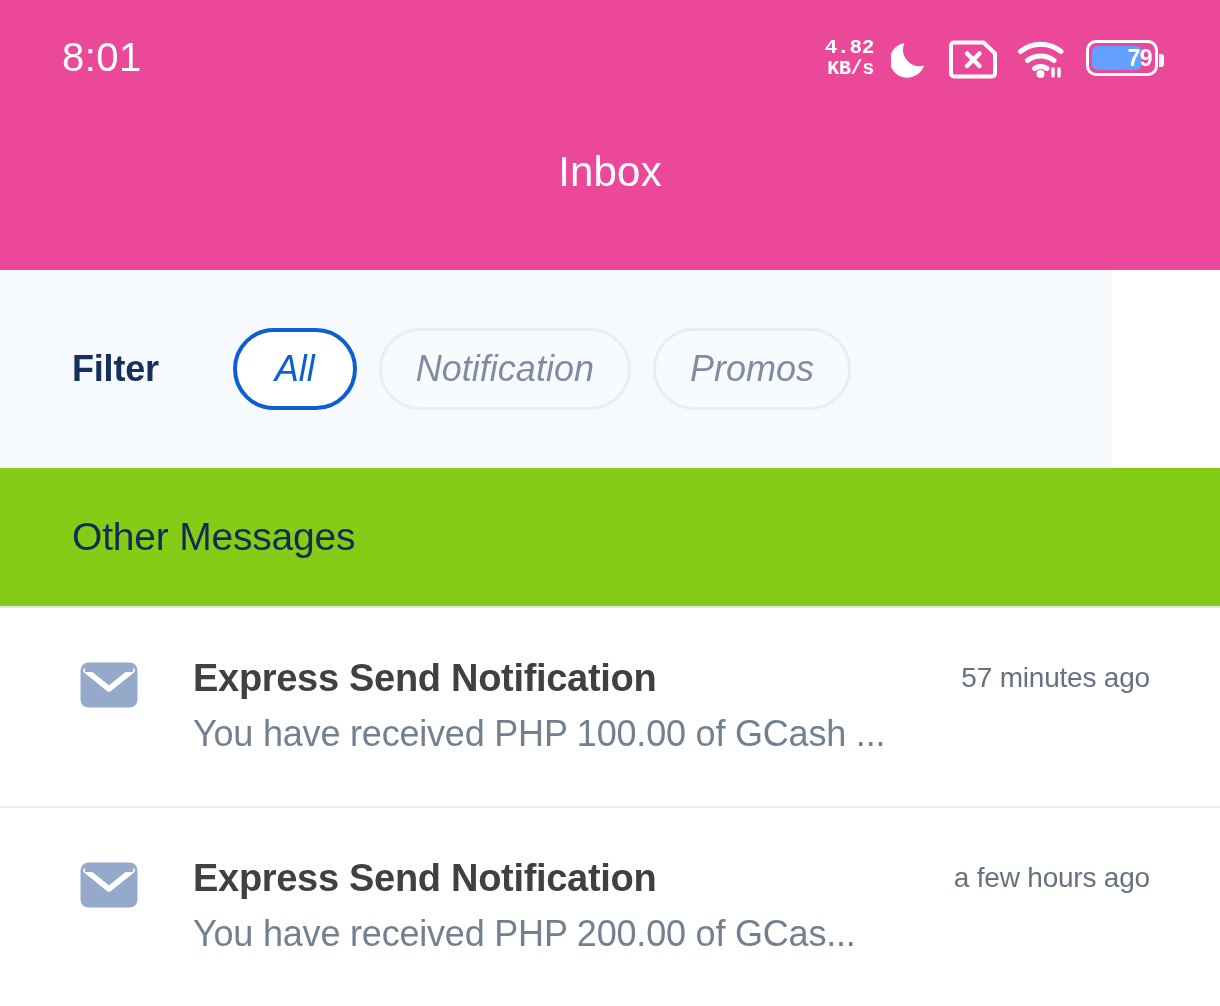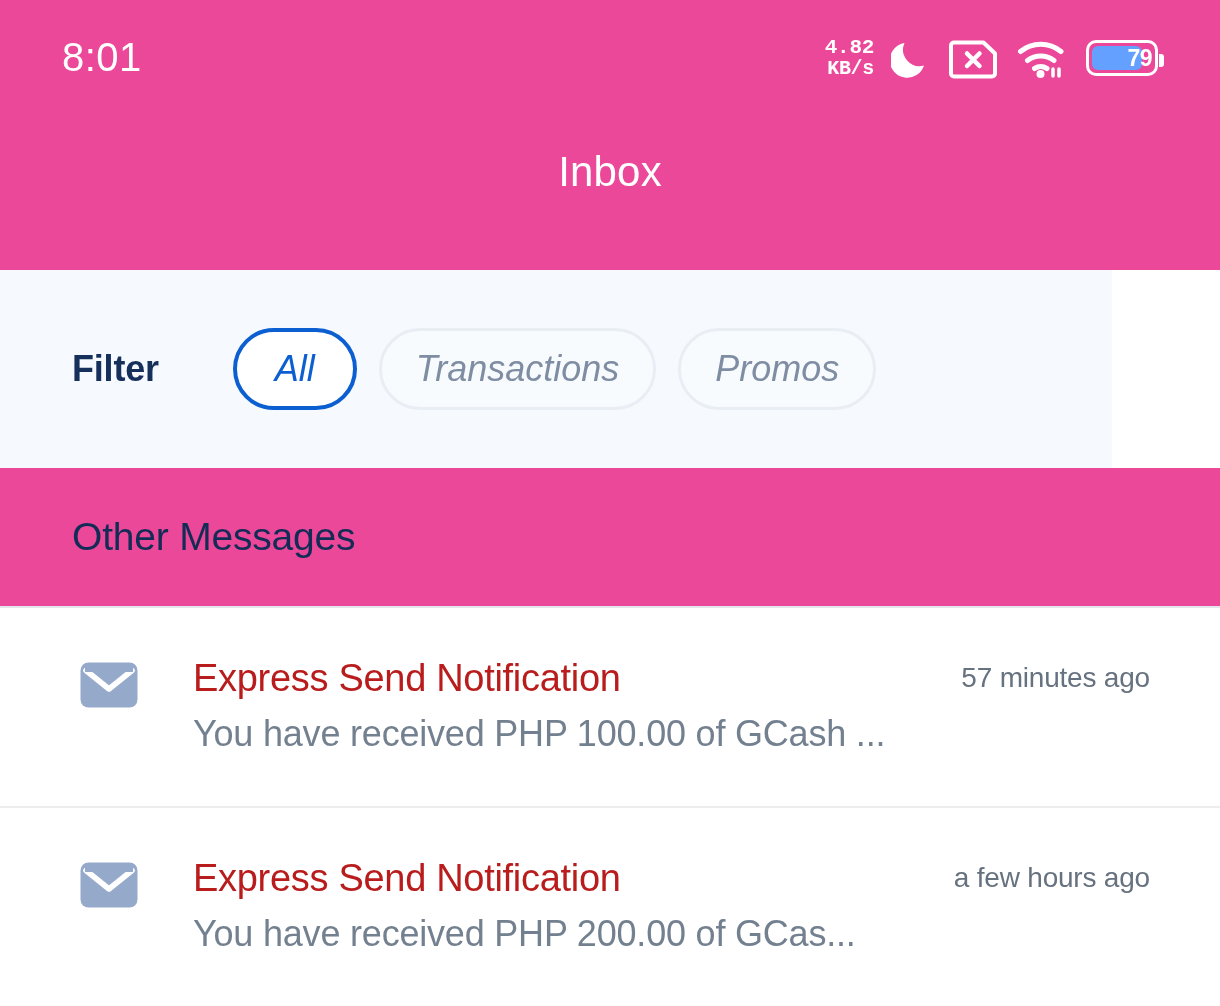--- a/index.html
+++ b/index.html
@@ -184,21 +184,21 @@
     padding: 0 34px;
   }
 
   
   .section-head {
     position: absolute;
     left: 0;
     top: 468px;
     width: 1220px;
     height: 140px;
-    background: #ec4899;
+    background: #84cc16;
     border-bottom: 2px solid #e3e7ec;
     box-sizing: border-box;
     display: flex;
     align-items: center;
     padding-left: 72px;
   }
   .section-head-text {
     color: #122c56;
     font-size: 39px;
     font-weight: 400;
@@ -232,23 +232,23 @@
     margin-top: 4px;
     line-height: 0;
   }
   .msg-body {
     flex: 1 1 auto;
     min-width: 0;
     padding-left: 53px;
     padding-right: 16px;
   }
   .msg-title {
-    color: #b91c1c;
+    color: #404040;
     font-size: 38px;
-    font-weight: 400;
+    font-weight: 700;
     letter-spacing: -0.3px;
     line-height: 44px;
     white-space: nowrap;
   }
   .msg-preview {
     color: #73808f;
     font-size: 36px;
     font-weight: 400;
     letter-spacing: -0.2px;
     line-height: 48px;
@@ -316,21 +316,21 @@
       </div>
     </div>
 
     <div class="page-title">Inbox</div>
   </div>
 
   <div class="filter-bar">
     <div class="filter-label">Filter</div>
     <div class="chips">
       <div class="chip selected">All</div>
-      <div class="chip unselected">Transactions</div>
+      <div class="chip unselected">Notification</div>
       <div class="chip unselected">Promos</div>
     </div>
   </div>
 
   <div class="section-head">
     <div class="section-head-text">Other Messages</div>
   </div>
 
   <div class="msg-list">
 

